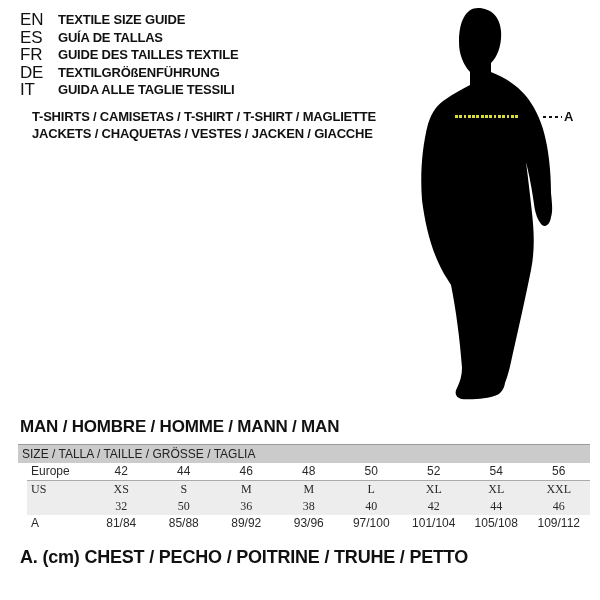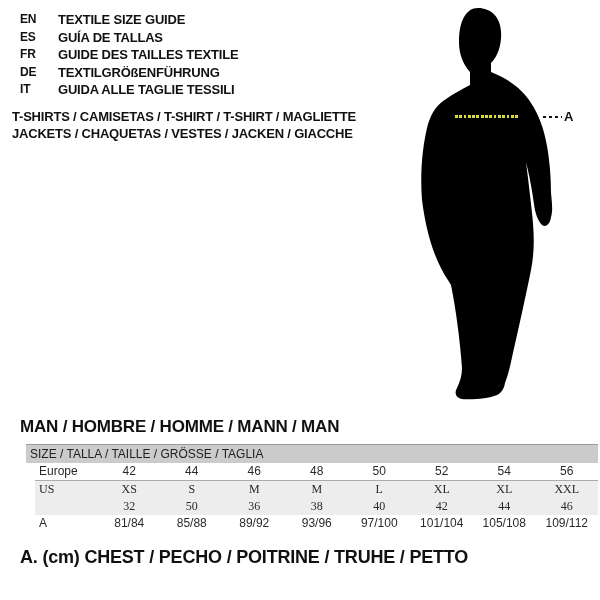--- a/index.html
+++ b/index.html
@@ -3,36 +3,36 @@
 <meta charset="utf-8">
 <style>
   html,body{margin:0;padding:0;background:#ffffff;}
   .page{
     position:relative;width:600px;height:600px;background:#ffffff;overflow:hidden;
     font-family:"Liberation Sans","DejaVu Sans",sans-serif;color:#111;
   }
   
   .lang-list{position:absolute;left:20px;top:11px;}
   .lang-row{display:flex;height:17.5px;line-height:17.5px;}
-  .lang-code{width:38px;font-size:12px;font-weight:700;letter-spacing:-0.2px;}
+  .lang-code{width:38px;font-size:17px;font-weight:400;letter-spacing:-0.2px;}
   .lang-title{font-size:13px;font-weight:700;letter-spacing:-0.2px;white-space:nowrap;text-align:right;}
   
-  .garments{position:absolute;left:12px;top:109px;}
+  .garments{position:absolute;left:32px;top:109px;}
   .garment-line{font-size:13px;font-weight:700;letter-spacing:-0.2px;height:16.5px;line-height:16.5px;white-space:nowrap;}
   
   .figure-svg{position:absolute;left:400px;top:5px;width:185px;height:395px;}
   .measure-line-yellow{position:absolute;left:455px;top:115px;width:63px;height:3px;
     background:repeating-linear-gradient(90deg,#d9dd3c 0 2.8px,transparent 2.8px 4.3px);z-index:3;}
   .measure-dashes-black{position:absolute;left:543px;top:116px;width:19px;height:2.4px;
     background:repeating-linear-gradient(90deg,#111 0 3.5px,transparent 3.5px 6px);z-index:3;}
   .measure-label{position:absolute;left:564px;top:109px;font-size:13px;font-weight:600;z-index:3;}
   
   .section-title{position:absolute;left:20px;top:417px;font-size:17px;font-weight:700;letter-spacing:-0.2px;white-space:nowrap;}
   
-  .size-table{position:absolute;left:26px;top:444px;width:572px;border-top:1px solid #9a9a9a;font-size:12px;color:#2a2a2a;}
+  .size-table{position:absolute;left:18px;top:444px;width:572px;border-top:1px solid #9a9a9a;font-size:12px;color:#2a2a2a;}
   .t-head{height:18px;line-height:18px;background:#cbcbcb;padding-left:4px;color:#222;}
   .t-row{display:flex;height:17px;line-height:17px;align-items:center;margin-left:9px;}
   .t-row.shade{background:#ededed;font-family:Liberation Serif, serif;}
   .t-row.rule-under{border-bottom:1px solid #ababab;}
   .t-label{width:63px;padding-left:4px;box-sizing:border-box;}
   .t-cell{flex:1;text-align:center;}
   
   .footnote{position:absolute;left:20px;top:547px;font-size:18px;font-weight:700;letter-spacing:-0.2px;white-space:nowrap;}
 </style>
 </head>

